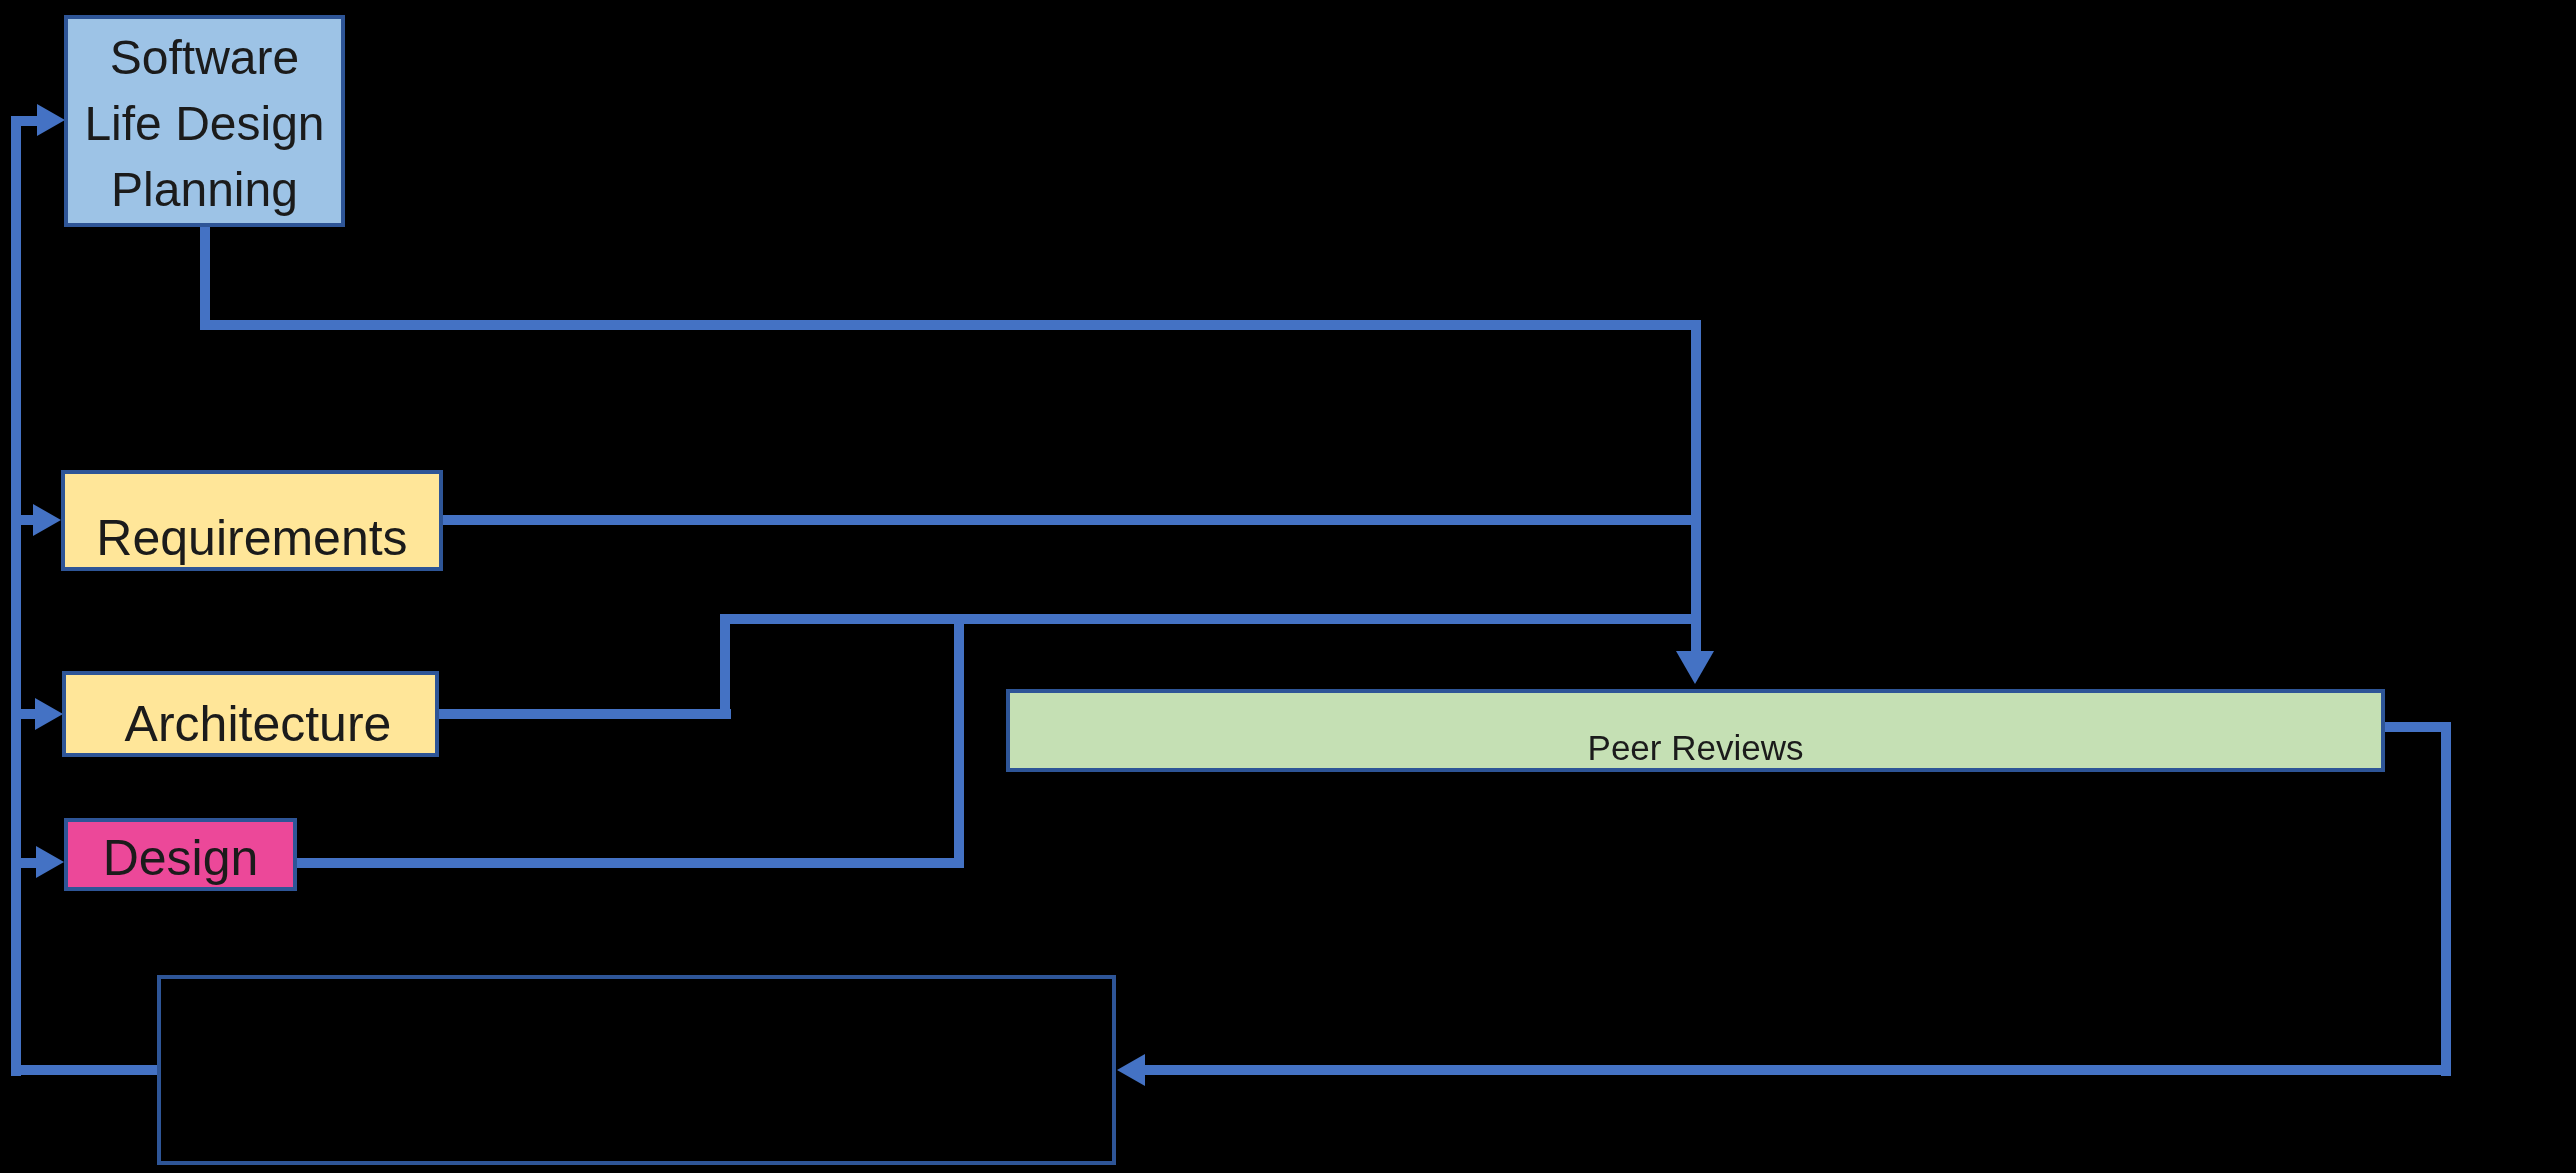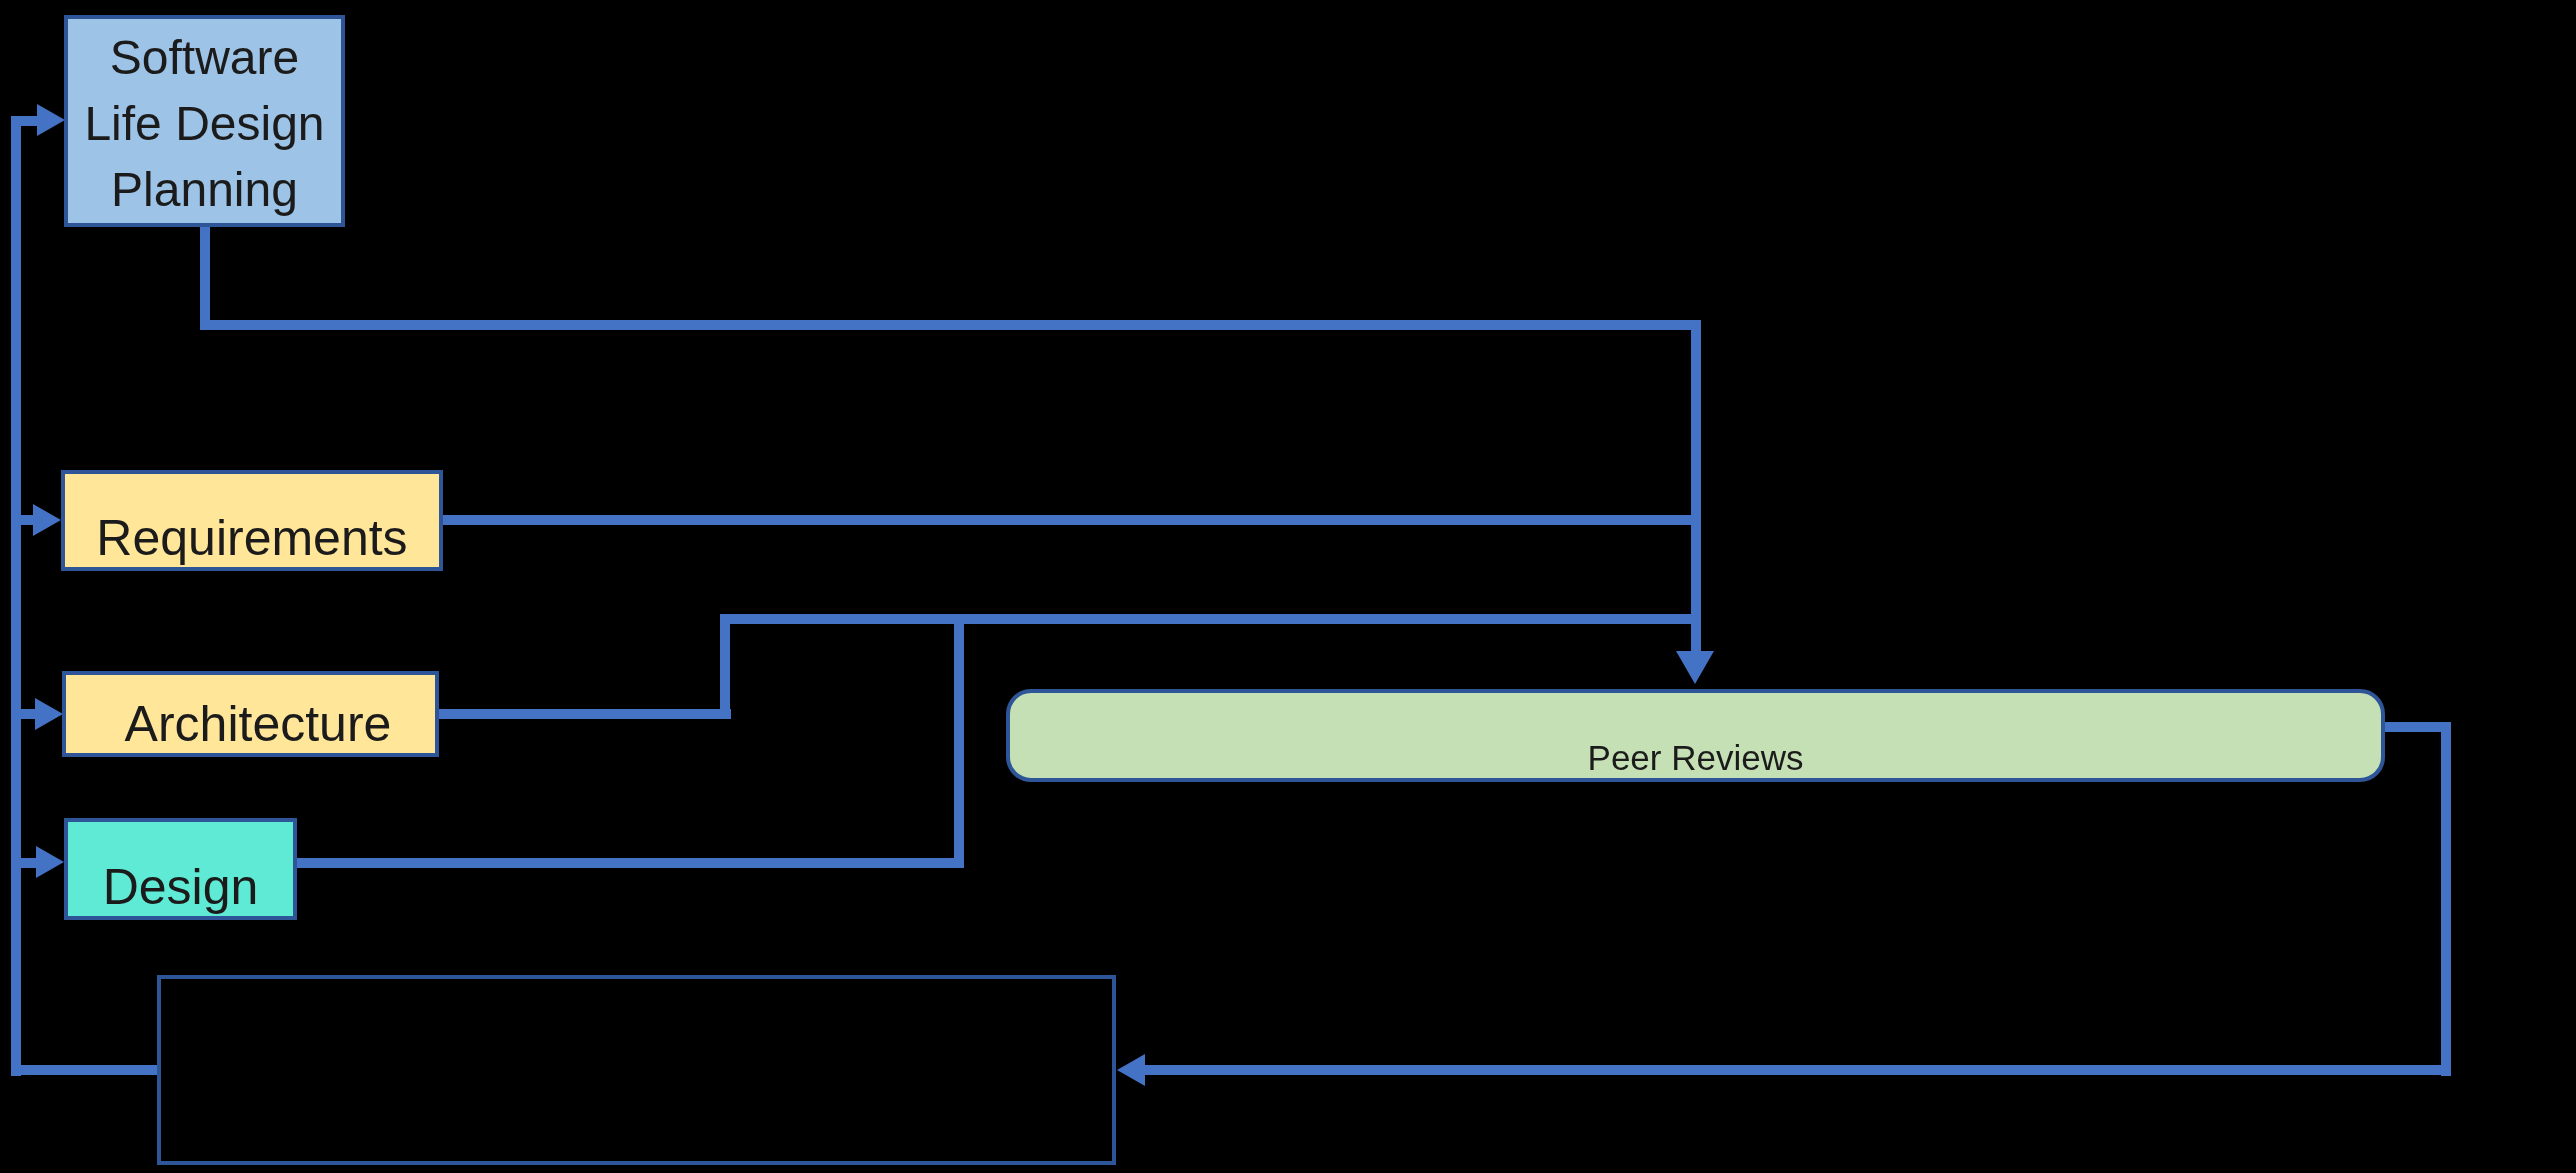--- a/index.html
+++ b/index.html
@@ -84,25 +84,25 @@
   </div>
 
   <div class="box f-phase" style="left: 61px; top: 470px; width: 382px; height: 101px; background-color: rgb(255, 230, 153);">
     <span class="lbl">Requirements</span>
   </div>
 
   <div class="box f-phase" style="left: 62px; top: 671px; width: 377px; height: 86px; background-color: rgb(255, 230, 153); padding-left: 15px;">
     <span class="lbl">Architecture</span>
   </div>
 
-  <div class="box f-phase" style="left: 64px; top: 818px; width: 233px; height: 102px; background-color: #5eead4;">
+  <div class="box f-phase" style="left: 64px; top: 818px; width: 233px; height: 73px; background-color: #ec4899;">
     <span class="lbl">Design</span>
   </div>
 
-  <div class="box f-review" style="left: 1006px; top: 689px; width: 1379px; height: 93px; background-color: rgb(197, 224, 180); border-radius: 25px;">
+  <div class="box f-review" style="left: 1006px; top: 689px; width: 1379px; height: 83px; background-color: rgb(197, 224, 180);">
     <span class="lbl">Peer Reviews</span>
   </div>
 
   <div class="box" style="left:157px;top:975px;width:959px;height:190px;background:transparent;">
     <span class="lbl"></span>
   </div>
 
 </div>
 
 

